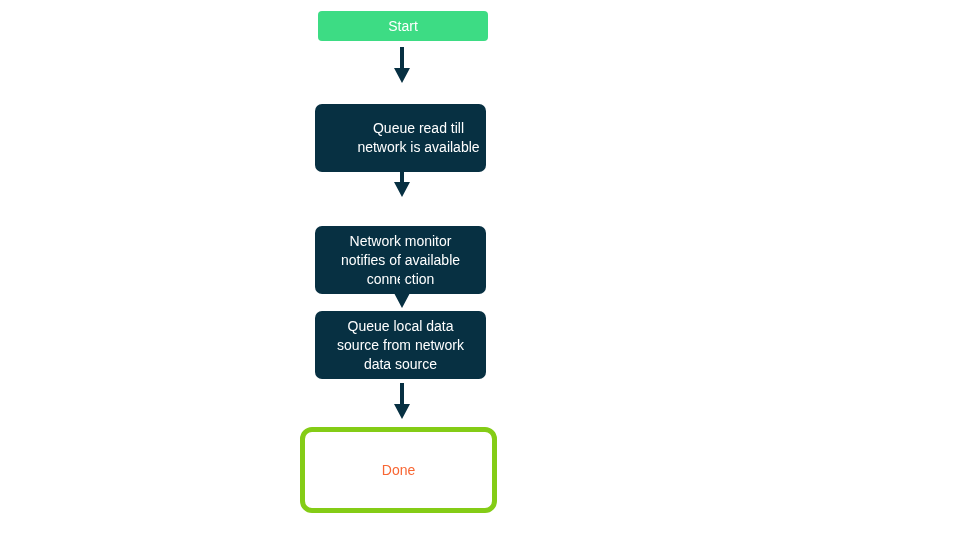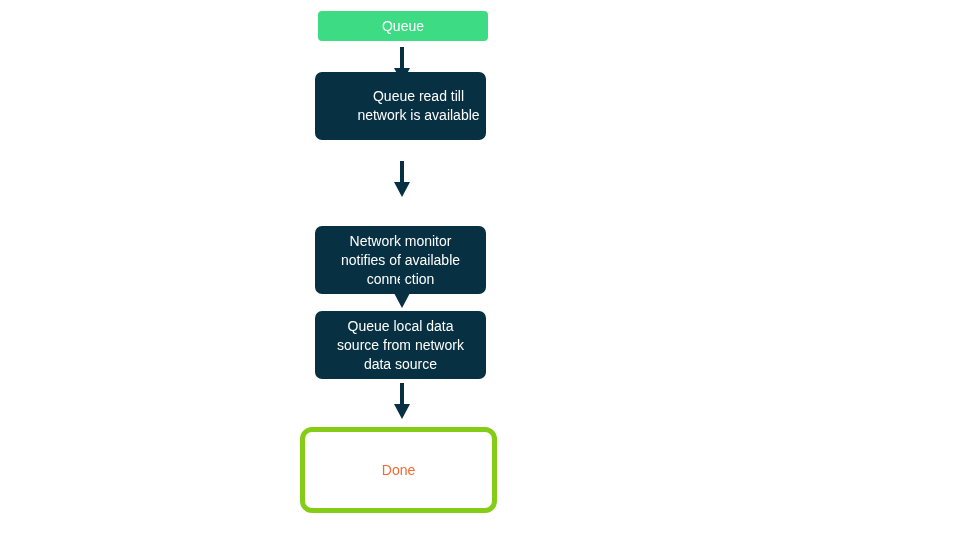--- a/index.html
+++ b/index.html
@@ -42,21 +42,21 @@
     height: 68px;
     background: #073042;
     border-radius: 7px;
     color: #ffffff;
     font-size: 14px;
     line-height: 19px;
   }
   .node-process .label {
     max-width: 136px;
   }
-  .node-queue   { top: 72px; padding-left: 36px; }
+  .node-queue   { top: 104px; padding-left: 36px; }
   .node-monitor { top: 208px; margin-top: 18px; }
   .node-update  { top: 311px; }
   .node-done {
     left: 300px;
     top: 427px;
     width: 197px;
     height: 86px;
     background: #ffffff;
     border: 5px solid #84cc16;
     border-radius: 12px;
@@ -87,21 +87,21 @@
   .arrow-2 { top: 161px; }
   .arrow-3 { top: 272px; }
   .arrow-4 { top: 383px; }
 </style>
 </head>
 <body>
 
 <div class="canvas">
 
   <div class="node node-start">
-    <span class="label">Queue</span>
+    <span class="label">Start</span>
   </div>
 
   <div class="arrow arrow-1">
     <div class="stem"></div>
     <div class="head"></div>
   </div>
 
   <div class="node node-process node-queue">
     <span class="label">Queue read till network is available</span>
   </div>

